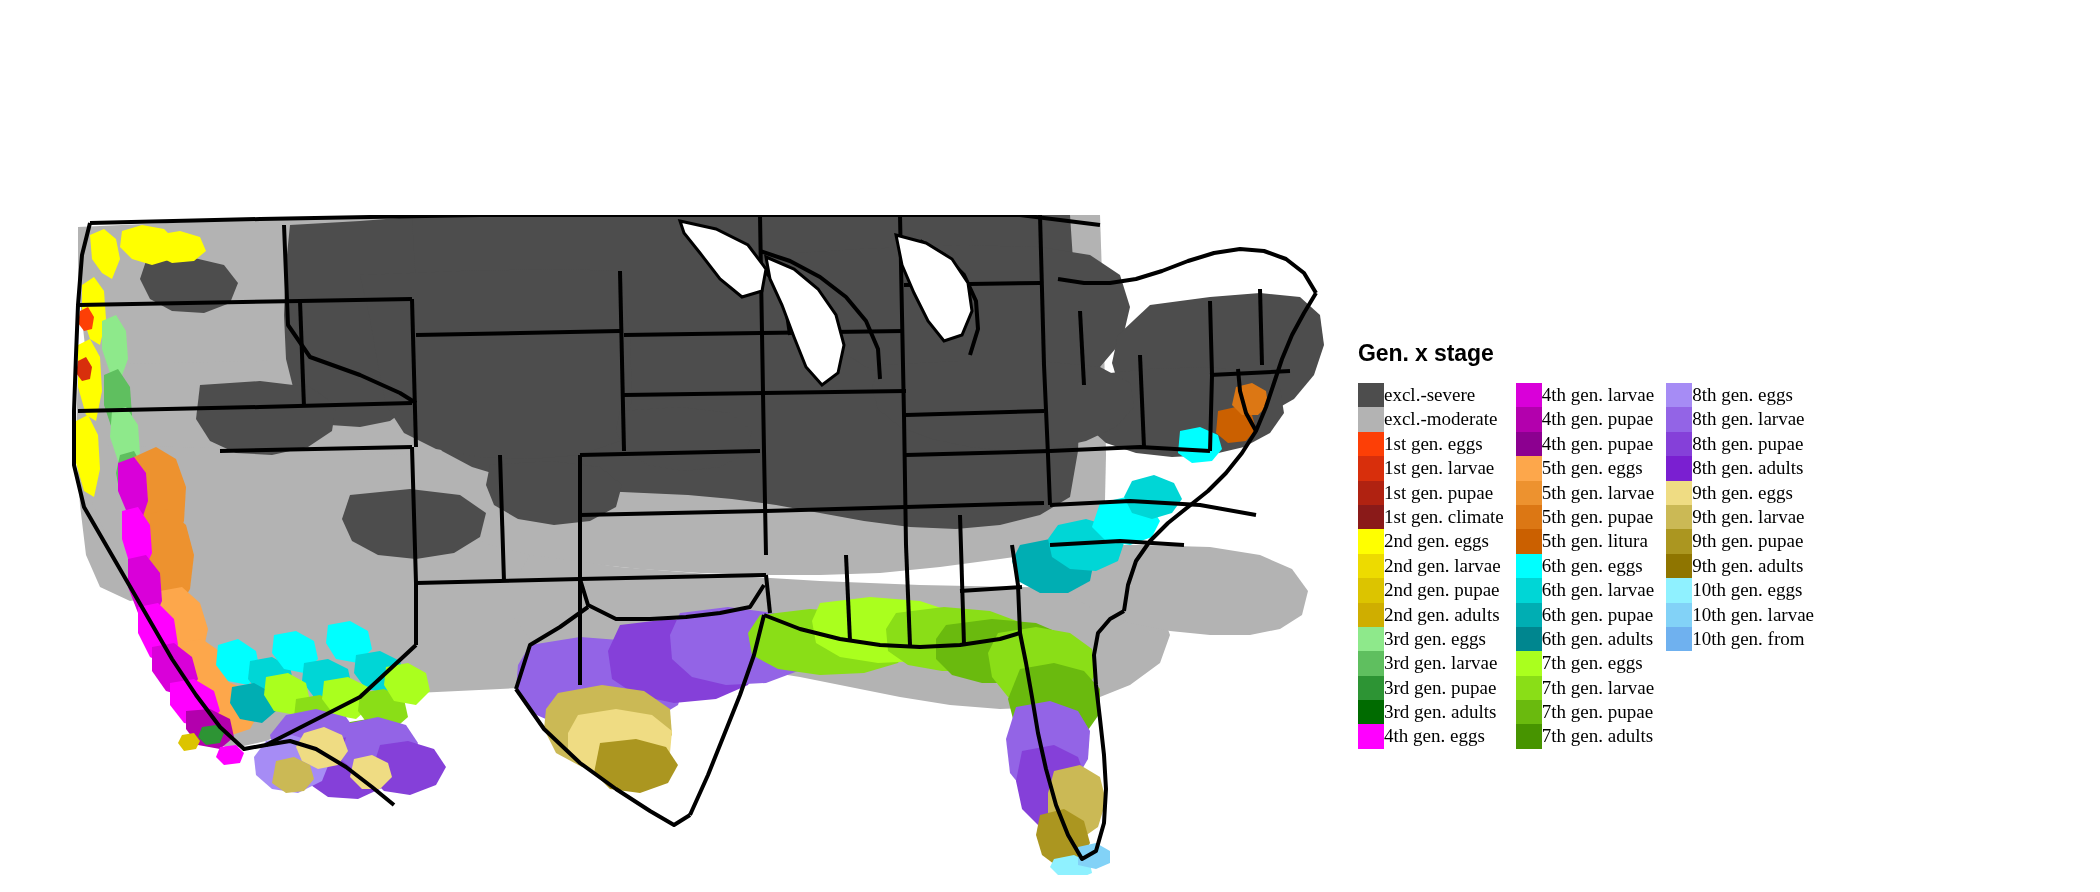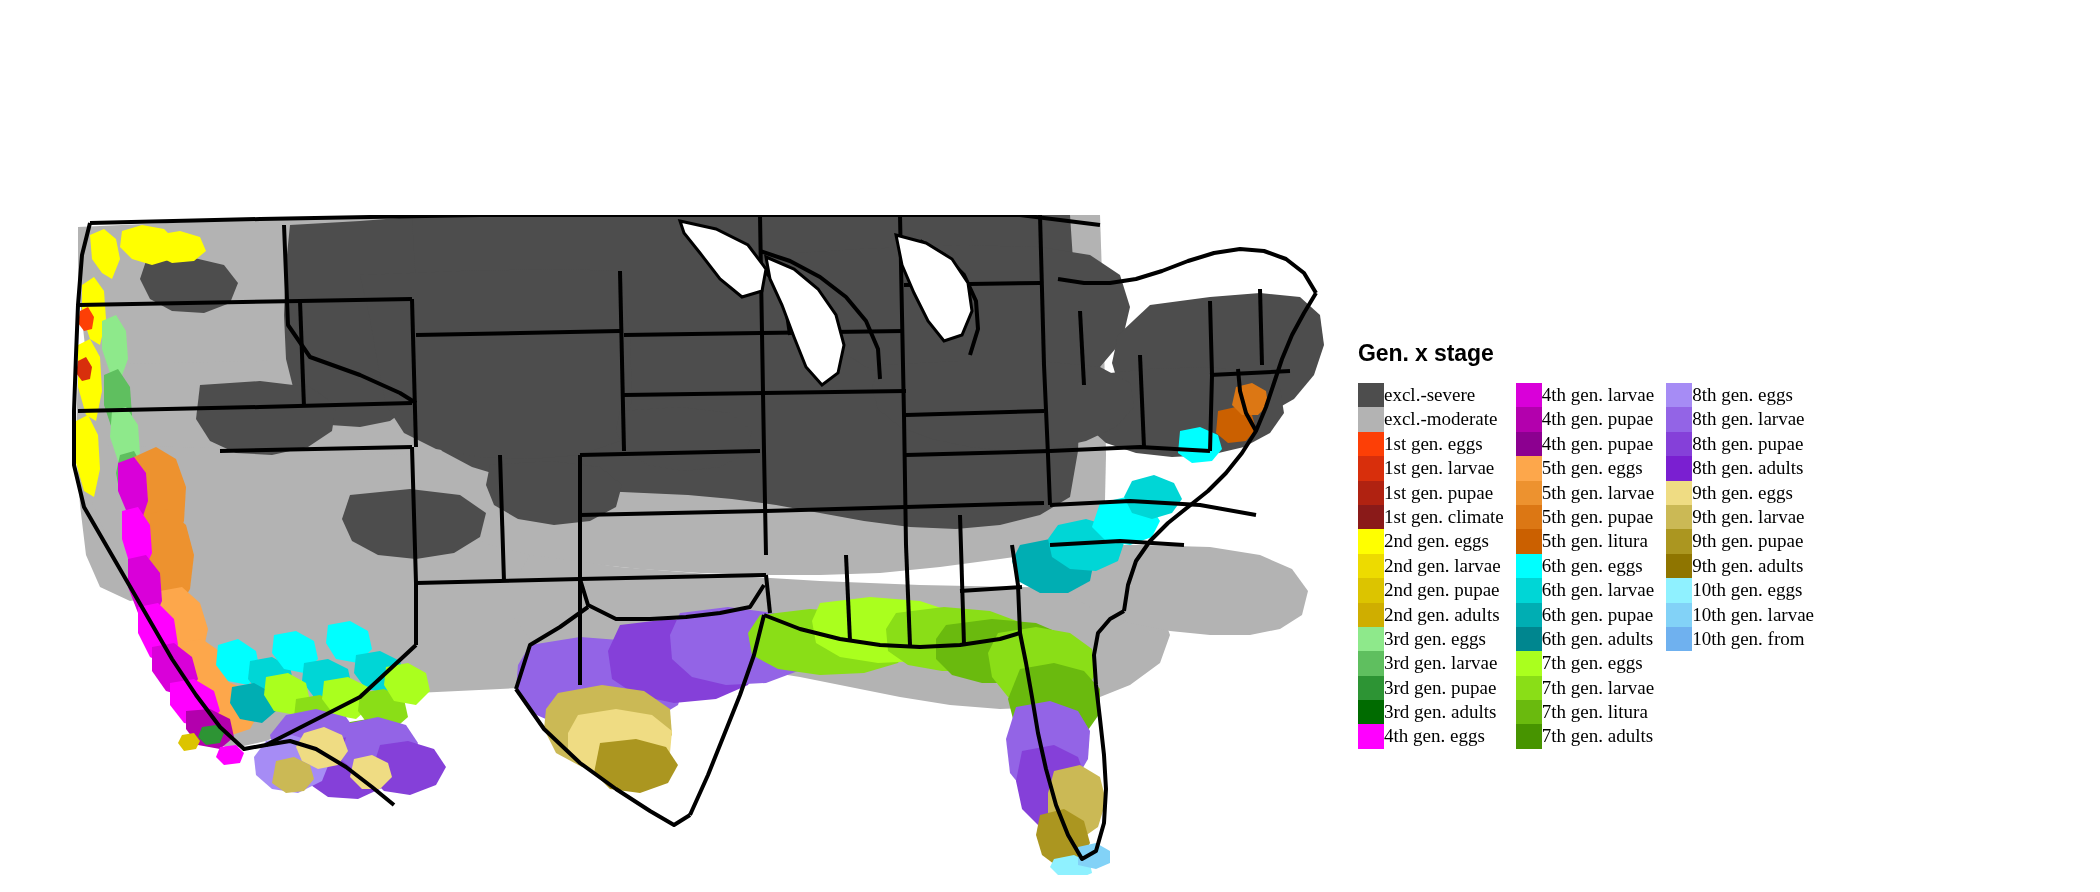--- a/index.html
+++ b/index.html
@@ -478,21 +478,21 @@
         <div class="legend-row">
             <span class="swatch" style="background-color: rgb(170, 255, 30);"></span>
             <span class="legend-label">7th gen. eggs</span>
           </div>
         <div class="legend-row">
             <span class="swatch" style="background-color: rgb(138, 222, 23);"></span>
             <span class="legend-label">7th gen. larvae</span>
           </div>
         <div class="legend-row">
             <span class="swatch" style="background-color: rgb(106, 186, 14);"></span>
-            <span class="legend-label">7th gen. litura</span>
+            <span class="legend-label">7th gen. pupae</span>
           </div>
         <div class="legend-row">
             <span class="swatch" style="background-color: rgb(71, 148, 0);"></span>
             <span class="legend-label">7th gen. adults</span>
           </div>
       </div>
 
       <div class="legend-col">
         <div class="legend-row">
             <span class="swatch" style="background-color: rgb(166, 140, 245);"></span>

